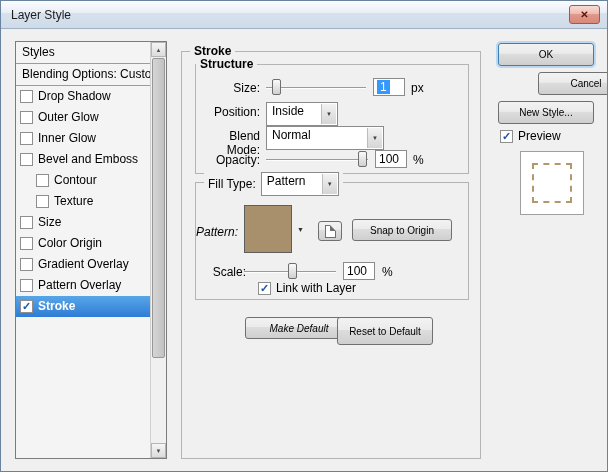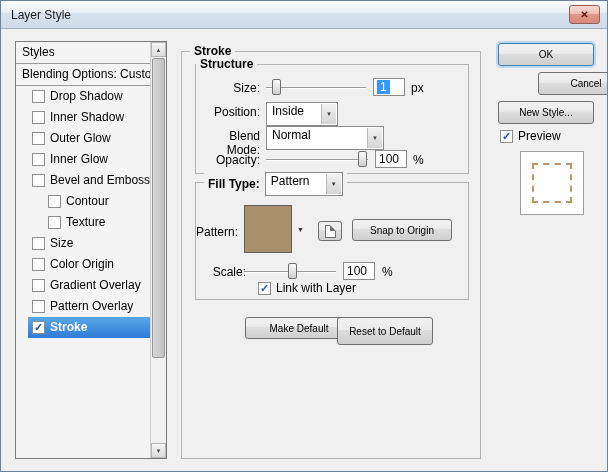--- a/index.html
+++ b/index.html
@@ -8,21 +8,21 @@
   
   .titlebar{position:absolute;left:0;top:0;right:0;height:28px;
     background:linear-gradient(#fbfdfe,#e8eef6 45%,#d7e1ee 46%,#cfdbe9);border-bottom:1px solid #9fb0c2;}
   .titlebar .title{position:absolute;left:10px;top:7px;font-size:12px;color:#1c1c1c;}
   .close-btn{position:absolute;right:7px;top:4px;width:31px;height:19px;border:1px solid #995c50;border-radius:3px;
     background:linear-gradient(#f7ddd8,#eebbb0 45%,#e09a8b 46%,#d8887a);display:flex;align-items:center;justify-content:center;
     font-size:10px;font-weight:bold;color:#5d150a;cursor:default;}
   
   .styles-list{position:absolute;left:14px;top:40px;width:152px;height:418px;background:#f4f4f4;border:1px solid #7b7b7b;}
   .list-row{position:relative;height:21px;line-height:21px;padding-left:6px;white-space:nowrap;overflow:hidden;}
-  .list-row.item{padding-left:0;display:flex;align-items:center;margin-left:12px;}
+  .list-row.item{padding-left:0;display:flex;align-items:center;}
   .sep{height:1px;background:#9b9b9b;}
   .cb{width:13px;height:13px;background:#fff;border:1px solid #8e8e8e;display:inline-flex;align-items:center;justify-content:center;
     font-size:11px;line-height:11px;font-weight:bold;color:#2456a5;flex:0 0 13px;}
   .list-row .cb{margin-left:4px;margin-right:5px;}
   .list-row.indent .cb{margin-left:20px;}
   .list-row.selected{background:linear-gradient(#58a6e8,#2e7cd6);color:#fff;font-weight:bold;}
   .vscroll{position:absolute;top:0;right:0;bottom:0;width:16px;background:#f0f0f0;border-left:1px solid #d0d0d0;}
   .vscroll .arrow{position:absolute;left:0;right:0;height:15px;background:linear-gradient(#f5f5f5,#dcdcdc);border:1px solid #b5b5b5;
     display:flex;align-items:center;justify-content:center;font-size:6px;color:#4e4e4e;}
   .vscroll .arrow.up{top:0;}
@@ -31,21 +31,21 @@
     background:linear-gradient(90deg,#d6d6d6,#c2c2c2);}
   
   .group{position:absolute;border:1px solid #b4b4b4;background:#f0f0f0;}
   .legend{position:absolute;background:#f0f0f0;padding:0 4px;font-weight:bold;font-size:12px;line-height:14px;}
   .main-group{left:180px;top:50px;width:300px;height:408px;}
   .main-legend{left:8px;top:-8px;}
   .structure{left:13px;top:12px;width:274px;height:110px;}
   .structure .legend{left:0;top:-8px;}
   .fillgroup{left:13px;top:130px;width:274px;height:118px;}
   .fill-legend{position:absolute;left:8px;top:-11px;background:#f0f0f0;padding:0 4px;display:flex;align-items:center;gap:5px;}
-  .fill-legend .lt{font-weight:bold;}
+  .fill-legend .lt{font-weight:normal;}
   
   .flabel{position:absolute;text-align:right;}
   .combo{position:absolute;background:#fff;border:1px solid #8b8b8b;height:24px;line-height:17px;padding-left:5px;}
   .combo .arr{position:absolute;right:1px;top:1px;bottom:1px;width:15px;background:linear-gradient(#f2f2f2,#d5d5d5);
     border-left:1px solid #bdbdbd;display:flex;align-items:center;justify-content:center;font-size:6px;color:#3f3f3f;}
   .slider{position:absolute;height:18px;}
   .slider .track{position:absolute;left:0;right:0;top:9px;height:2px;background:#9a9a9a;border-bottom:1px solid #fdfdfd;}
   .slider .knob{position:absolute;top:1px;width:9px;height:16px;border:1px solid #6e6e6e;border-radius:2px;
     background:linear-gradient(#fafafa,#d0d0d0);}
   .numbox{position:absolute;width:32px;height:18px;background:#fff;border:1px solid #8b8b8b;line-height:16px;padding:0 3px;}
@@ -94,24 +94,20 @@
     <div class="sep"></div>
     <div class="list-row">Blending Options: Custom</div>
     <div class="sep"></div>
     <div id="style-items">
         <div class="list-row item">
           <span class="cb"></span>
           <span>Drop Shadow</span>
         </div>
         <div class="list-row item">
           <span class="cb"></span>
-          <span>Inner Shadow</span>
-        </div>
-        <div class="list-row item">
-          <span class="cb"></span>
           <span>Outer Glow</span>
         </div>
         <div class="list-row item">
           <span class="cb"></span>
           <span>Inner Glow</span>
         </div>
         <div class="list-row item">
           <span class="cb"></span>
           <span>Bevel and Emboss</span>
         </div>
@@ -192,21 +188,21 @@
 
     <div class="group fillgroup">
       <div class="fill-legend">
         <span class="lt">Fill Type:</span>
         <div class="combo" style="position:relative;width:78px;">
           <span>Pattern</span>
           <span class="arr">▼</span>
         </div>
       </div>
 
-      <span class="flabel" style="left:0px;top:42px;width:42px;">Pattern:</span>
+      <span class="flabel" style="left:0px;top:42px;width:42px;font-style:italic;">Pattern:</span>
       <div class="pattern-swatch" style="left:48px;top:22px;">
         <div class="pattern-tex"></div>
       </div>
       <div class="swatch-arrow" style="left:98px;top:38px;">
         <span>▼</span>
       </div>
       <div class="btn mini-btn" style="left:122px;top:38px;">
         <span class="page-icon"></span>
       </div>
       <div class="btn" style="position:absolute;left:156px;top:36px;width:100px;height:22px;">
@@ -222,21 +218,21 @@
         <span>100</span>
       </div>
       <span class="unit" style="left:186px;top:82px;">%</span>
 
       <div class="chk-row" style="left:62px;top:98px;">
         <span class="cb">✓</span>
         <span>Link with Layer</span>
       </div>
     </div>
 
-    <div class="btn" style="position:absolute;left:63px;top:265px;width:108px;height:22px;">
+    <div class="btn" style="position:absolute;left:63px;top:265px;width:108px;height:22px;font-style:italic;">
       <span>Make Default</span>
     </div>
     <div class="btn" style="position:absolute;left:155px;top:265px;width:96px;height:28px;">
       <span>Reset to Default</span>
     </div>
   </div>
 
   <div class="btn default ok-btn">
     <span>OK</span>
   </div>

